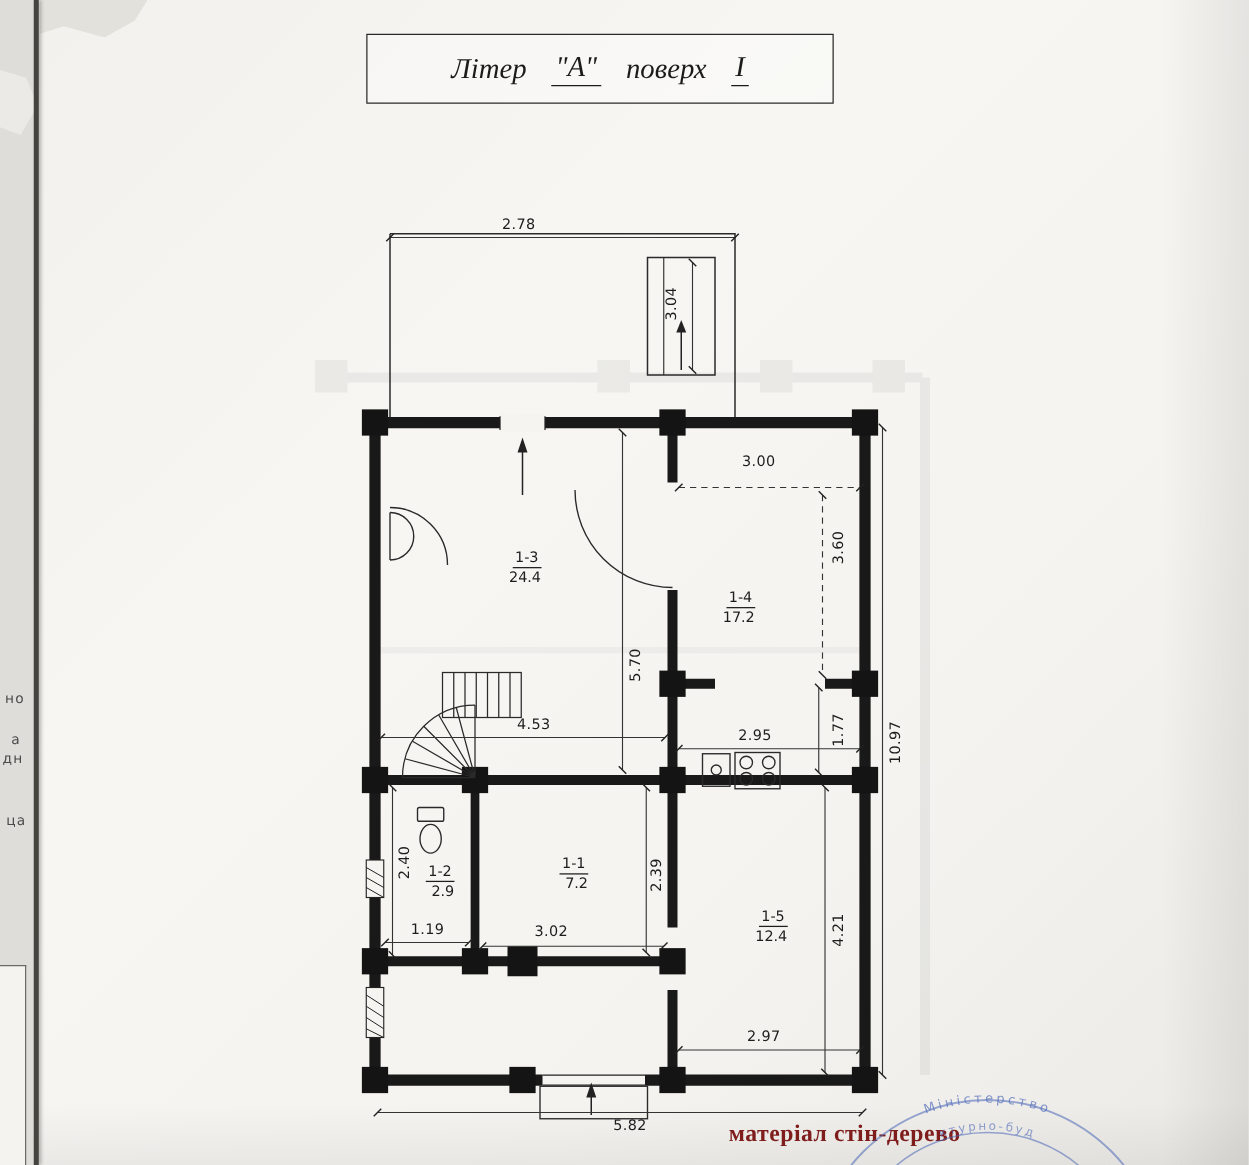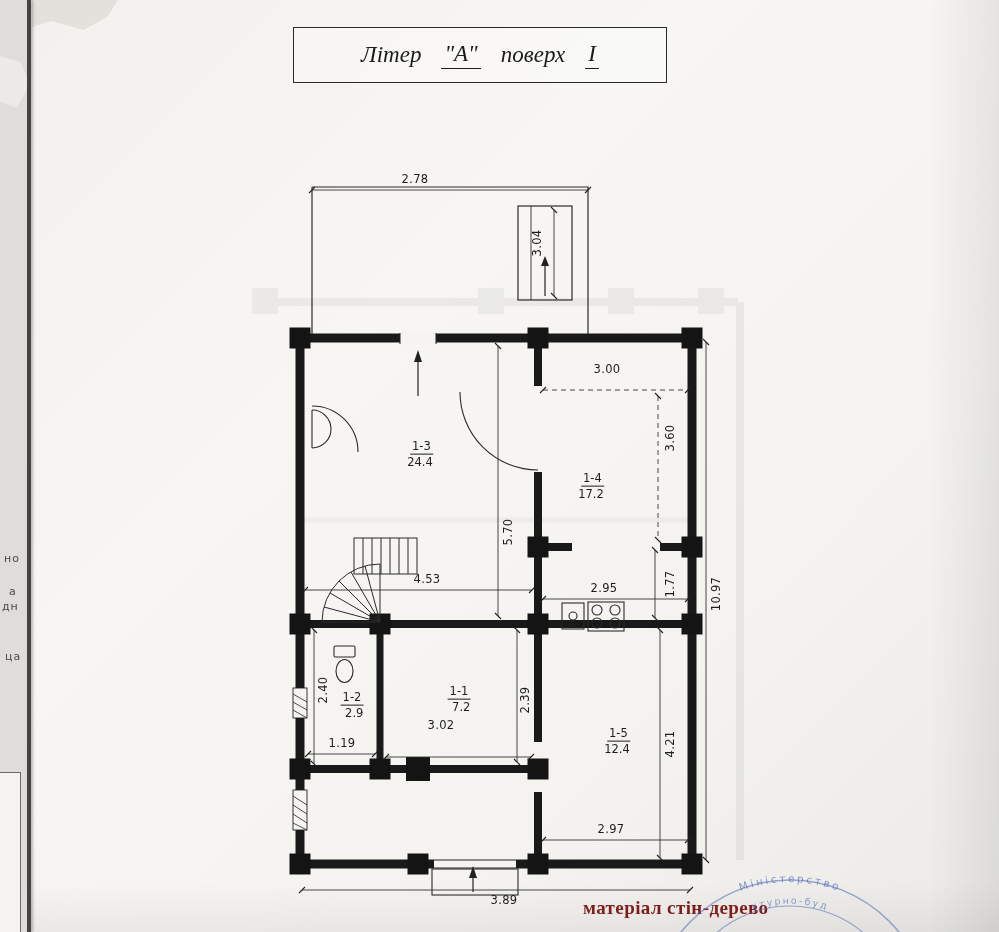--- a/index.html
+++ b/index.html
@@ -228,25 +228,25 @@
   <div class="lbl v" style="left:537px;top:243px;">3.04</div>
   <div class="lbl" style="left:607px;top:369px;">3.00</div>
   <div class="lbl v" style="left:670px;top:438px;">3.60</div>
   <div class="lbl v" style="left:508px;top:532px;">5.70</div>
   <div class="lbl" style="left:427px;top:579px;">4.53</div>
   <div class="lbl" style="left:604px;top:588px;">2.95</div>
   <div class="lbl v" style="left:670px;top:584px;">1.77</div>
   <div class="lbl v" style="left:716px;top:594px;">10.97</div>
   <div class="lbl v" style="left:323px;top:690px;">2.40</div>
   <div class="lbl" style="left:342px;top:743px;">1.19</div>
-  <div class="lbl" style="left:441px;top:725px;">3.02</div>
+  <div class="lbl" style="left:441px;top:745px;">3.02</div>
   <div class="lbl v" style="left:525px;top:700px;">2.39</div>
   <div class="lbl v" style="left:670px;top:744px;">4.21</div>
   <div class="lbl" style="left:611px;top:829px;">2.97</div>
-  <div class="lbl" style="left:504px;top:900px;">3.89</div>
+  <div class="lbl" style="left:504px;top:900px;">5.82</div>
 
   <div class="room" style="left:420px;top:454px;">
     <span class="num">1-3</span><br>
     <span>24.4</span>
   </div>
   <div class="room" style="left:591px;top:486px;">
     <span class="num">1-4</span><br>
     <span>17.2</span>
   </div>
   <div class="room" style="left:459px;top:699px;">

